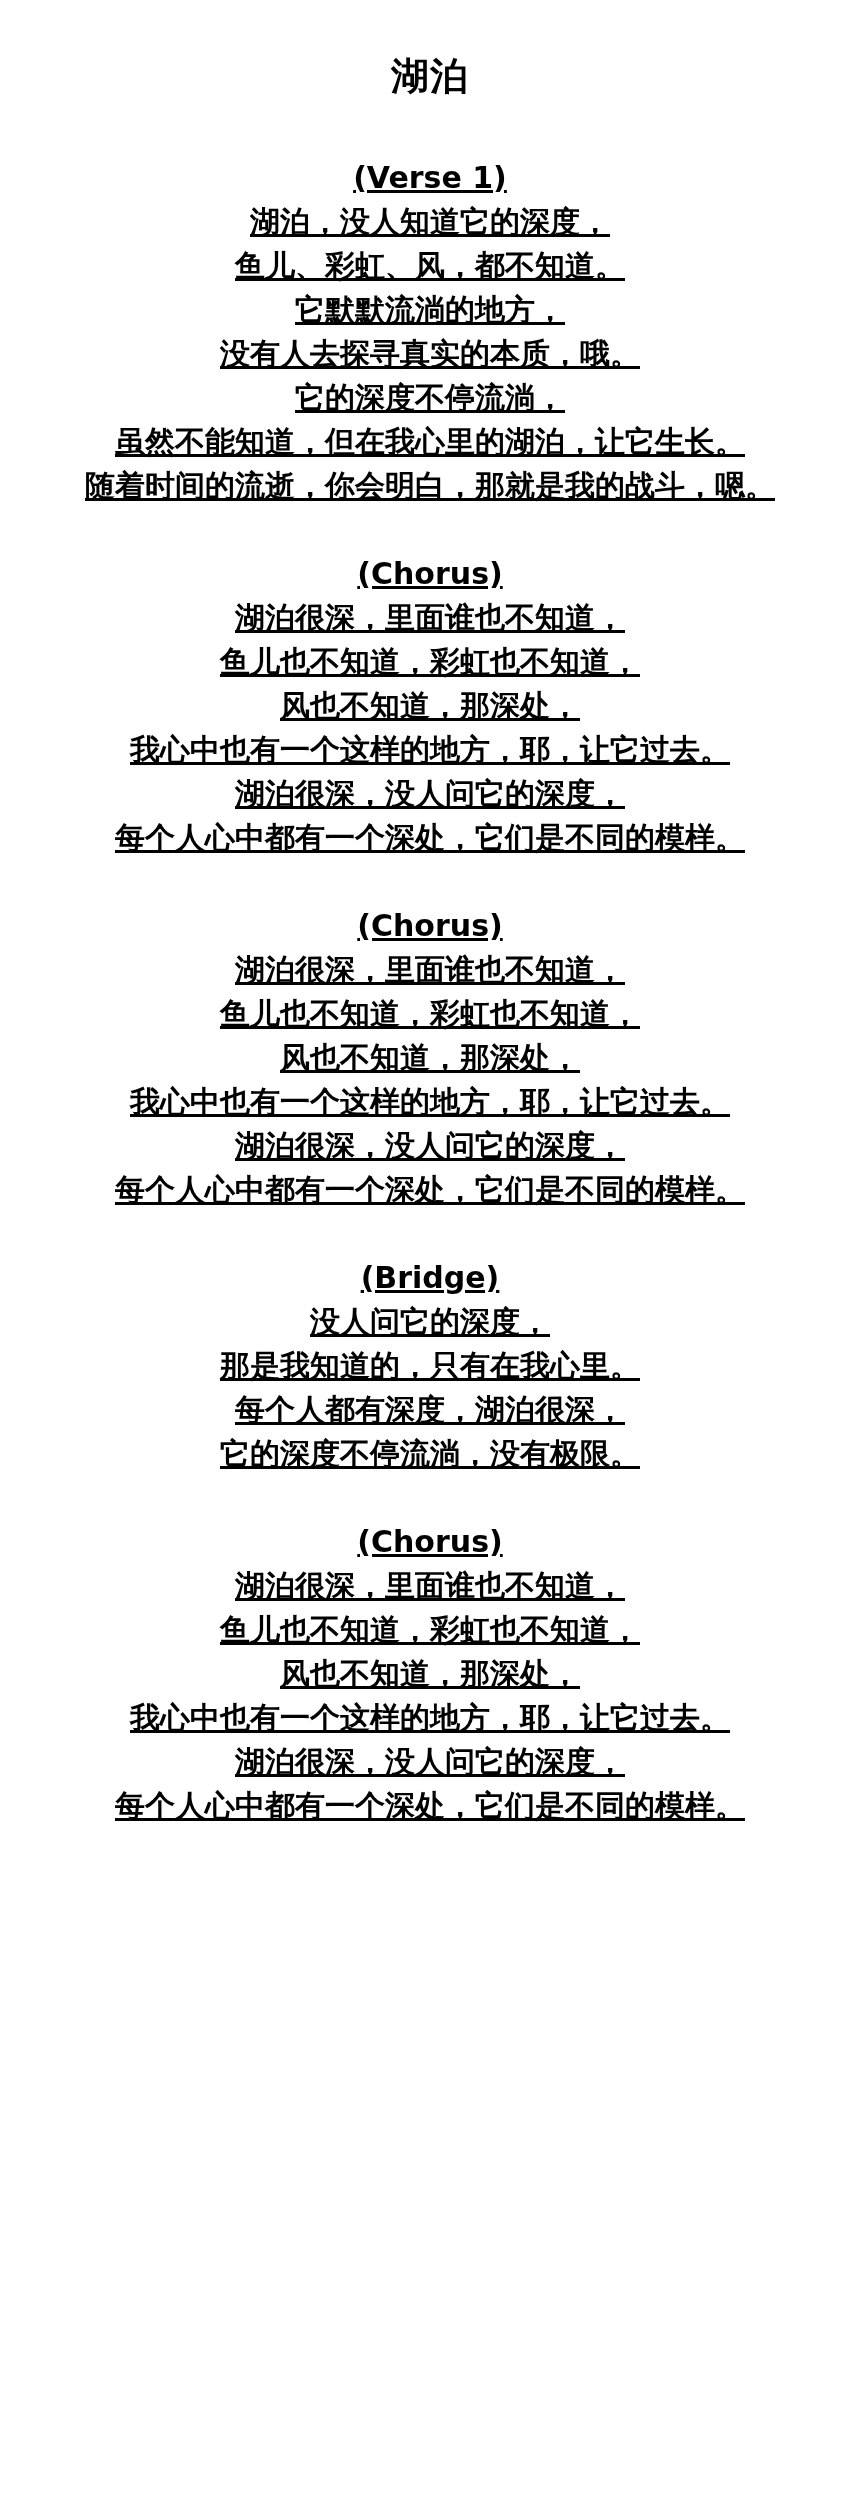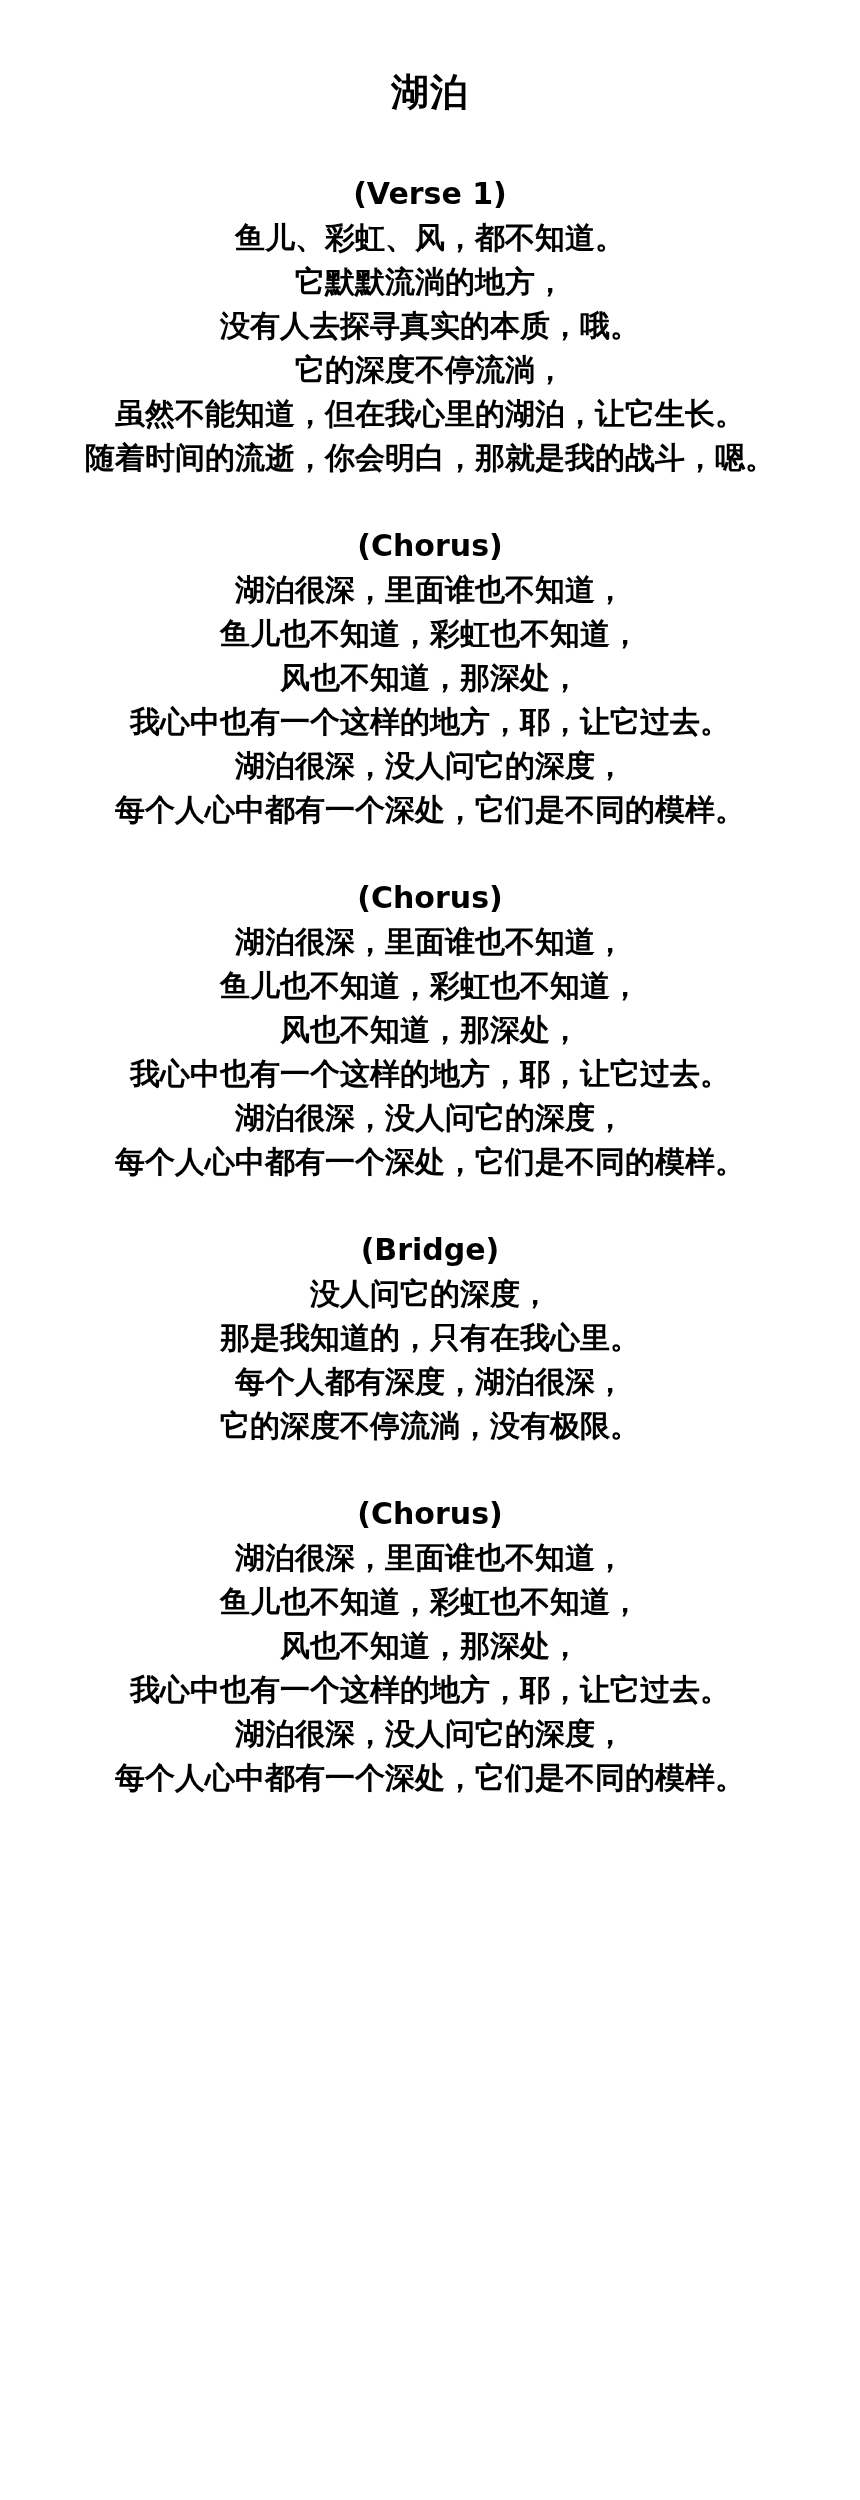--- a/index.html
+++ b/index.html
@@ -16,48 +16,50 @@
   }
   .page {
     width: 860px;
     height: 2500px;
     background: #ffffff;
     text-align: center;
     font-weight: 700;
   }
   .title {
     margin: 0;
-    padding-top: 68px;
+    padding-top: 52px;
     font-size: 38px;
     line-height: 48px;
     font-weight: 700;
     letter-spacing: 1px;
   }
   .sections {
     padding-top: 56px;
   }
   .section {
     margin: 0 0 44px 0;
   }
   .section-label,
   .lyric-line {
     font-size: 30px;
     line-height: 44px;
     font-weight: 700;
     white-space: nowrap;
+    text-decoration: underline;
   }
 </style>
 </head>
 <body>
 
 <div class="page">
   <h1 class="title">湖泊</h1>
   <div class="sections" id="sections">
       <div class="section">
         <div class="section-label">(Verse 1)</div>
+        <div class="lyric-line">湖泊，没人知道它的深度，</div>
         <div class="lyric-line">鱼儿、彩虹、风，都不知道。</div>
         <div class="lyric-line">它默默流淌的地方，</div>
         <div class="lyric-line">没有人去探寻真实的本质，哦。</div>
         <div class="lyric-line">它的深度不停流淌，</div>
         <div class="lyric-line">虽然不能知道，但在我心里的湖泊，让它生长。</div>
         <div class="lyric-line">随着时间的流逝，你会明白，那就是我的战斗，嗯。</div>
       </div>
       <div class="section">
         <div class="section-label">(Chorus)</div>
         <div class="lyric-line">湖泊很深，里面谁也不知道，</div>

